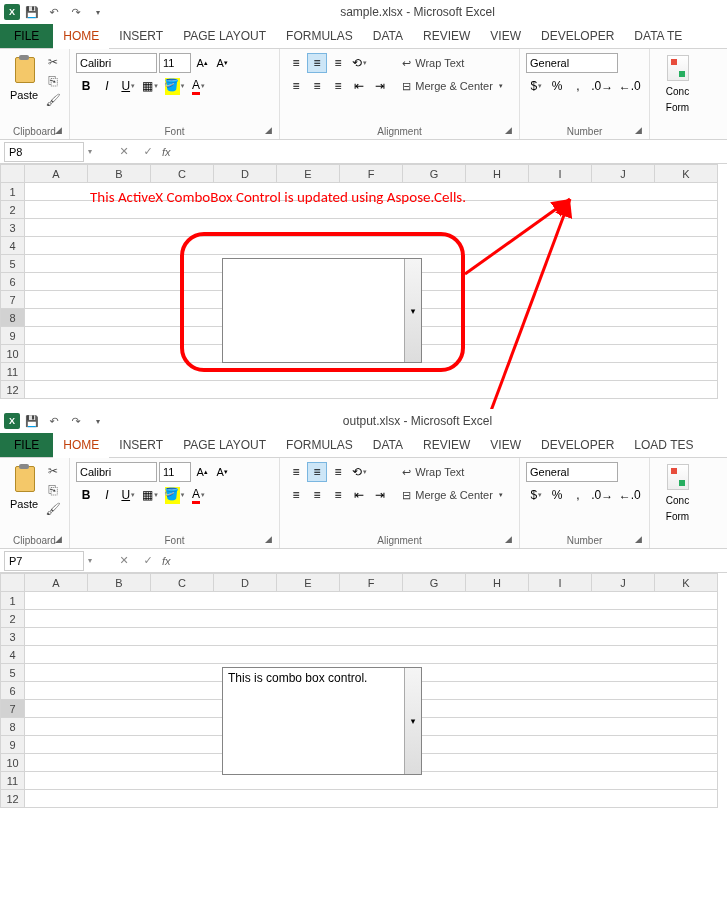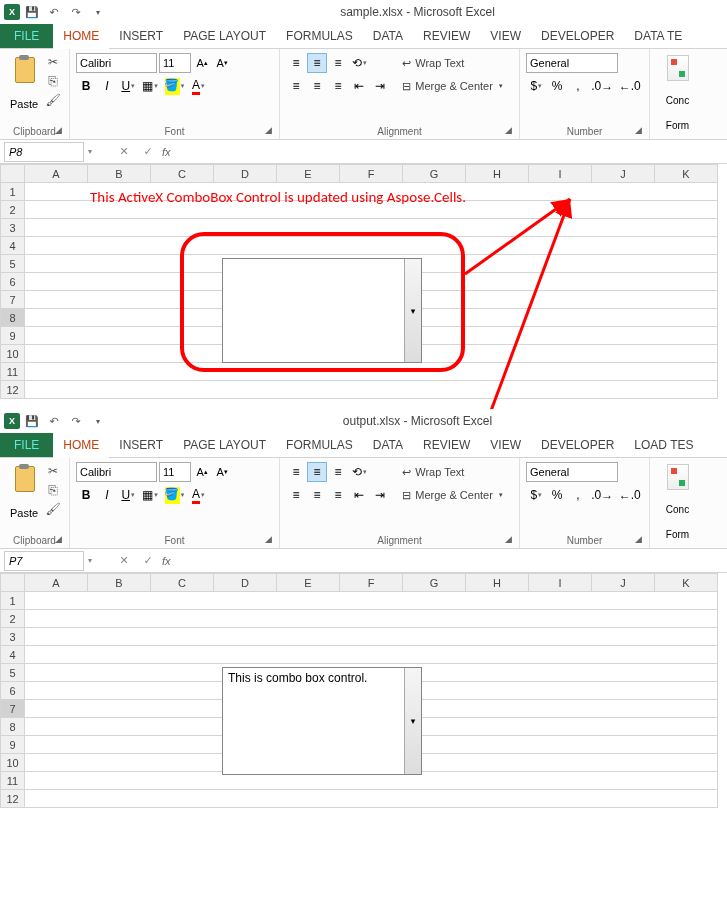--- a/index.html
+++ b/index.html
@@ -4,44 +4,44 @@
 <style>
   * { box-sizing: border-box; margin: 0; padding: 0; }
   body { font-family: "Segoe UI", Tahoma, sans-serif; font-size: 11px; background: #fff; width: 727px; }
   .excel-window { background: #fff; }
   .title-bar { background: #fff; height: 24px; display: flex; align-items: center; border-bottom: 0; }
   .title-bar-left { display: flex; align-items: center; gap: 2px; padding-left: 4px; }
   .excel-icon { width: 16px; height: 16px; background: #217346; color: #fff; font-size: 9px; font-weight: bold; display: flex; align-items: center; justify-content: center; border-radius: 2px; }
   .qat-btn { width: 20px; height: 20px; display: flex; align-items: center; justify-content: center; cursor: pointer; color: #5c5c5c; }
   .title-text { flex: 1; text-align: center; font-size: 12px; color: #444; }
   .tab-strip { display: flex; background: #fff; height: 24px; align-items: flex-end; }
-  .file-tab { background: #217346; color: #5eead4; padding: 5px 14px; font-size: 12px; cursor: pointer; }
+  .file-tab { background: #217346; color: #000000; padding: 5px 14px; font-size: 12px; cursor: pointer; }
   .ribbon-tab { padding: 5px 10px; font-size: 12px; color: #444; cursor: pointer; text-align: center; }
   .ribbon-tab.active { color: #c2410c; border-bottom: 0; position: relative; }
   .ribbon-tab.active::after { content:''; position:absolute; left:0; right:0; bottom:-1px; height:2px; background:#fff; z-index:2; }
   .ribbon-outer { border-top: 1px solid #d4d4d4; border-bottom: 1px solid #d4d4d4; background: #f9f9f9; }
   .ribbon { display: flex; height: 90px; background: #fcfcfc; }
   .ribbon-group { border-right: 1px solid #e1e1e1; padding: 4px 6px 0 6px; display: flex; flex-direction: column; justify-content: space-between; position: relative; }
   .group-content { display: flex; gap: 2px; align-items: flex-start; flex: 1; }
   .group-label { text-align: center; font-size: 10px; color: #666; padding-bottom: 2px; }
   .group-launcher { position: absolute; right: 2px; bottom: 2px; width: 12px; height: 12px; font-size: 9px; color: #666; cursor: pointer; }
-  .big-btn { display: flex; flex-direction: column; align-items: center; gap: 15px; padding: 2px 4px; cursor: pointer; }
+  .big-btn { display: flex; flex-direction: column; align-items: center; gap: 6px; padding: 2px 4px; cursor: pointer; }
   .small-col { display: flex; flex-direction: column; gap: 1px; }
   .small-btn { width: 18px; height: 18px; display: flex; align-items: center; justify-content: center; cursor: pointer; font-size: 12px; color: #444; }
   .font-row { display: flex; gap: 2px; align-items: center; margin-bottom: 3px; }
   .font-name { width: 81px; height: 20px; border: 1px solid #ababab; font-size: 11px; padding: 1px 3px; background: #fff; }
   .font-size { width: 32px; height: 20px; border: 1px solid #ababab; font-size: 11px; padding: 1px 3px; background: #fff; }
   .inc-dec { width: 18px; height: 20px; display:flex; align-items:center; justify-content:center; cursor:pointer; }
   .btn-row { display: flex; gap: 1px; }
   .tbtn { min-width: 20px; height: 20px; display:flex; align-items:center; justify-content:center; cursor:pointer; border: 1px solid transparent; padding: 0 2px; font-size: 12px; }
   .tbtn.dd::after { content: "▾"; font-size: 7px; margin-left: 1px; color: #666; }
   .wide-btn { height: 20px; display: flex; align-items: center; gap: 4px; padding: 0 4px; cursor: pointer; font-size: 11px; color: #444; }
   .num-fmt { width: 92px; height: 20px; border: 1px solid #ababab; font-size: 11px; padding: 1px 3px; background:#fff; }
   .name-box-row { display: flex; align-items: center; height: 24px; border-bottom: 1px solid #d4d4d4; background: #fff; }
-  .name-box { width: 80px; height: 20px; border: 1px solid #ccc; margin: 2px 4px; font-size: 11px; padding: 2px 4px; background:#fff;font-style:italic; }
+  .name-box { width: 80px; height: 20px; border: 1px solid #ccc; margin: 2px 4px; font-size: 11px; padding: 2px 4px; background:#fff; }
   .fx-btn { width: 18px; height: 18px; display:flex; align-items:center; justify-content:center; color:#888; cursor:pointer; margin: 0 3px; }
   .fx-label { font-style: italic; font-size: 11px; color:#666; margin-left: 2px; }
   .formula-bar { flex:1; height: 20px; border: none; }
   .sheet-area { position: relative; background: #fff; }
   table.grid { border-collapse: collapse; table-layout: fixed; }
   table.grid th, table.grid td { border: 1px solid #d4d4d4; font-size: 11px; font-weight: normal; background: #fff; }
   table.grid th { background: #f0f0f0; color: #444; }
   .corner { width: 24px; height: 18px; background: #f0f0f0; }
   .col-h { height: 18px; width: 63px; text-align: center; }
   .row-h { width: 24px; height: 18px; text-align: center; }

